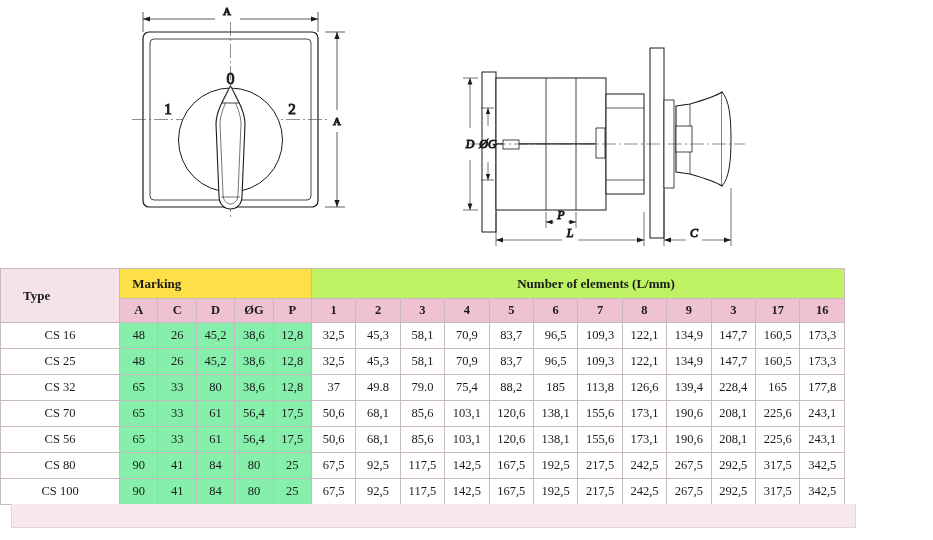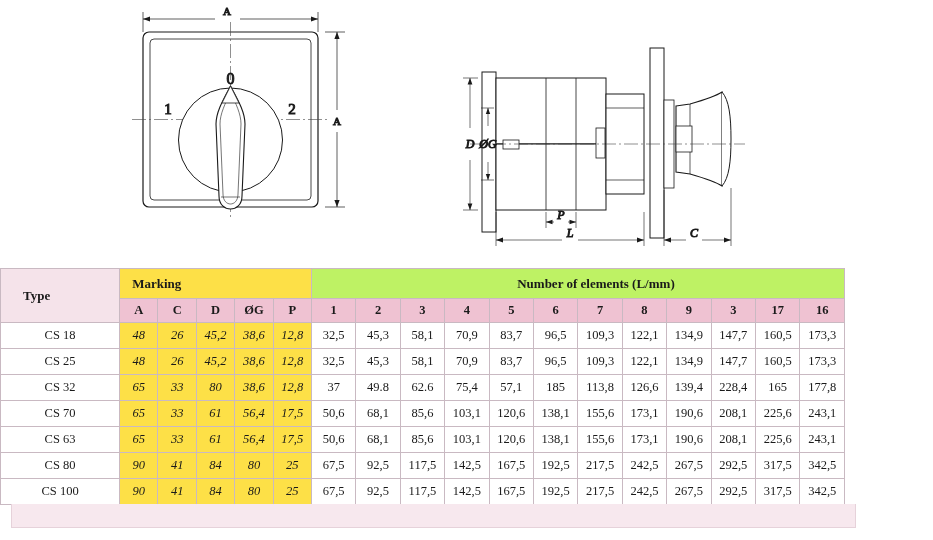--- a/index.html
+++ b/index.html
@@ -76,23 +76,22 @@
     background: #bef264;
     padding-left: 36px;
   }
   td.type-cell {
     text-align: left;
     padding-left: 22px;
     background: #ffffff;
     width: 118px;
   }
   td.mk {
-    background: #fde047;
+    background: #86efac;
     width: 38px;
-    font-style: italic;
   }
   td.el {
     background: #ffffff;
     width: 44px;
   }
 
   .footer-strip {
     position: absolute;
     left: 11px;
     top: 504px;
@@ -254,21 +253,21 @@
           <th>8</th>
           <th>9</th>
           <th>3</th>
           <th>17</th>
           <th>16</th>
         </tr>
       </thead>
       <tbody>
 
         <tr>
-          <td class="type-cell">CS 18</td>
+          <td class="type-cell">CS 16</td>
           <td class="mk">48</td>
           <td class="mk">26</td>
           <td class="mk">45,2</td>
           <td class="mk">38,6</td>
           <td class="mk">12,8</td>
           <td class="el">32,5</td>
           <td class="el">45,3</td>
           <td class="el">58,1</td>
           <td class="el">70,9</td>
           <td class="el">83,7</td>
@@ -304,23 +303,23 @@
 
         <tr>
           <td class="type-cell">CS 32</td>
           <td class="mk">65</td>
           <td class="mk">33</td>
           <td class="mk">80</td>
           <td class="mk">38,6</td>
           <td class="mk">12,8</td>
           <td class="el">37</td>
           <td class="el">49.8</td>
-          <td class="el">62.6</td>
+          <td class="el">79.0</td>
           <td class="el">75,4</td>
-          <td class="el">57,1</td>
+          <td class="el">88,2</td>
           <td class="el">185</td>
           <td class="el">113,8</td>
           <td class="el">126,6</td>
           <td class="el">139,4</td>
           <td class="el">228,4</td>
           <td class="el">165</td>
           <td class="el">177,8</td>
         </tr>
 
         <tr>
@@ -338,21 +337,21 @@
           <td class="el">138,1</td>
           <td class="el">155,6</td>
           <td class="el">173,1</td>
           <td class="el">190,6</td>
           <td class="el">208,1</td>
           <td class="el">225,6</td>
           <td class="el">243,1</td>
         </tr>
 
         <tr>
-          <td class="type-cell">CS 63</td>
+          <td class="type-cell">CS 56</td>
           <td class="mk">65</td>
           <td class="mk">33</td>
           <td class="mk">61</td>
           <td class="mk">56,4</td>
           <td class="mk">17,5</td>
           <td class="el">50,6</td>
           <td class="el">68,1</td>
           <td class="el">85,6</td>
           <td class="el">103,1</td>
           <td class="el">120,6</td>

